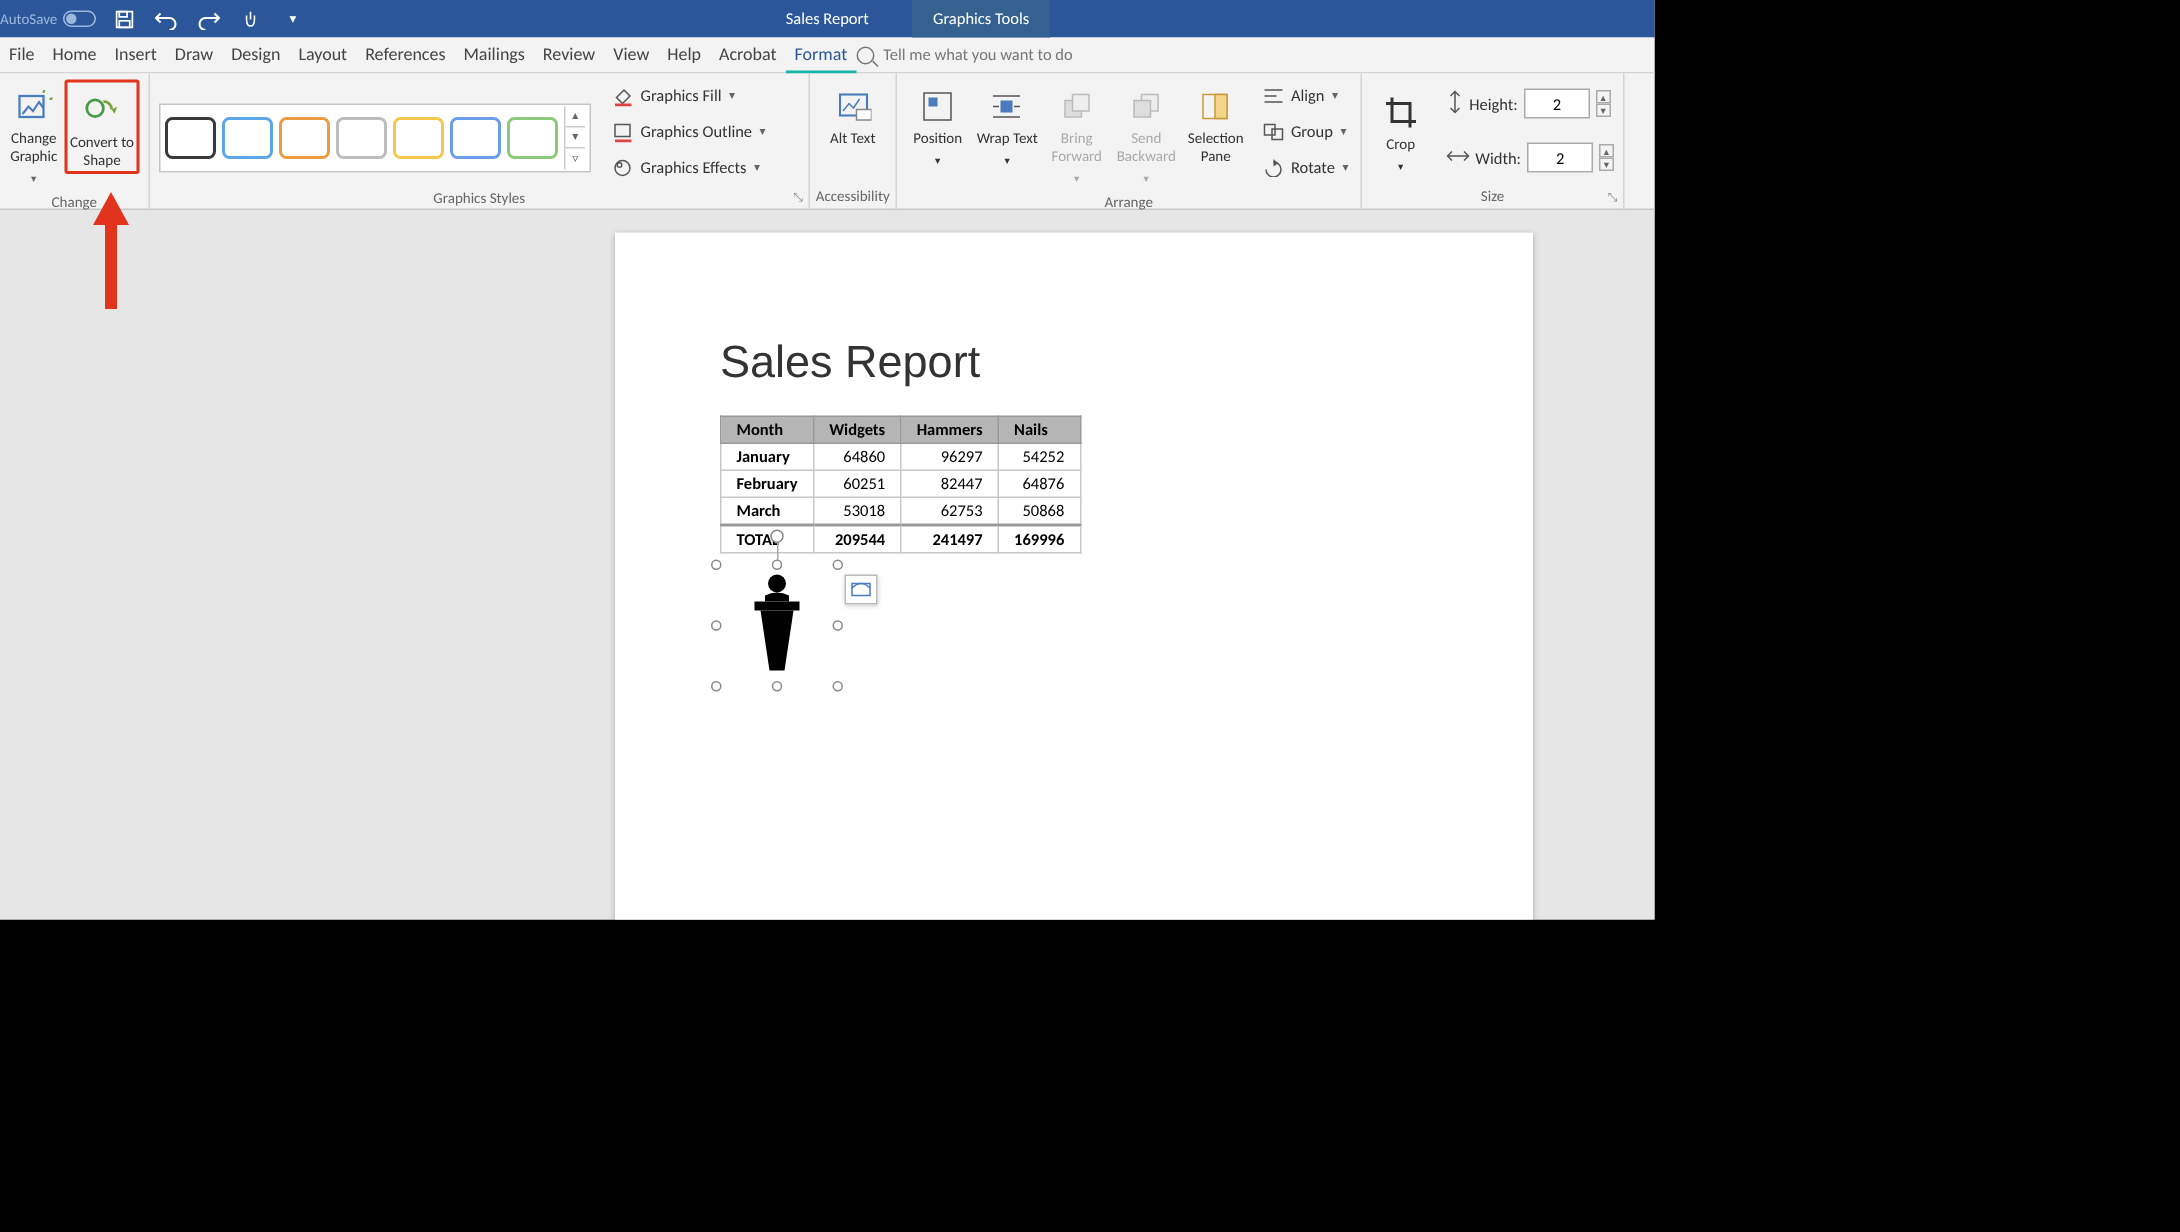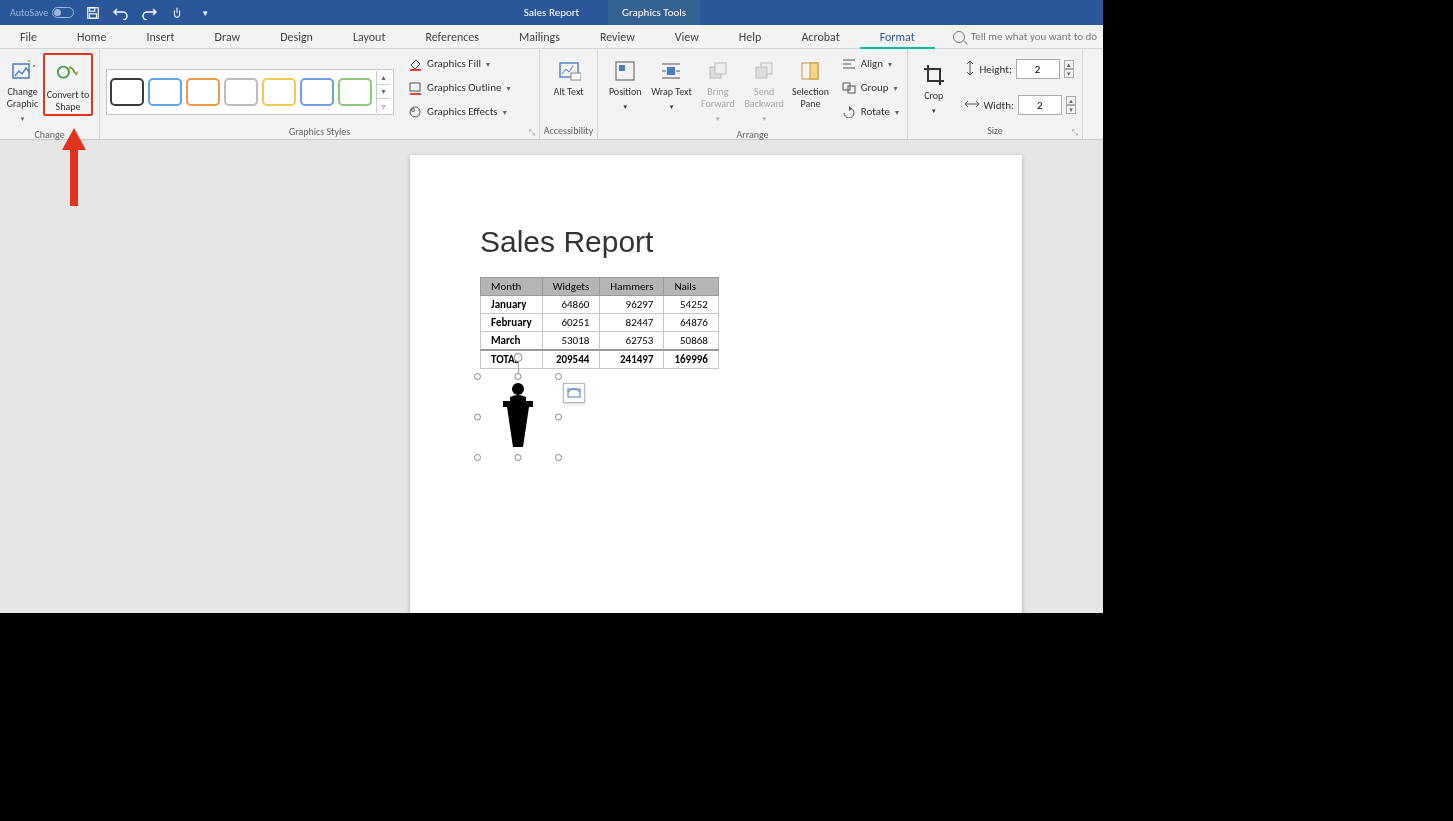--- a/index.html
+++ b/index.html
@@ -1,33 +1,33 @@
 <!DOCTYPE html>
 <html><head>
 <meta charset="utf-8">
 <style>
 * { box-sizing: border-box; margin: 0; padding: 0; font-family: "Segoe UI", Calibri, sans-serif; }
 body { background: #000; width: 1453px; height: 821px; overflow: hidden; }
 .app { width: 1103px; height: 613px; background: #e6e6e6; position: relative; }
 
 
 .titlebar { height: 25px; background: #2b579a; display: flex; align-items: center; color: #fff; font-size: 11px; }
-.titlebar .left { display: flex; align-items: center; gap: 10px; padding-left: 10px; }
+.titlebar .left { display: flex; align-items: center; gap: 10px; }
 .titlebar .autosave { color: #9db8dd; font-size: 10px; display: flex; align-items: center; gap: 4px; }
 .titlebar .autosave .toggle { width: 22px; height: 11px; border: 1px solid #9db8dd; border-radius: 6px; position: relative; }
 .titlebar .autosave .toggle::after { content:''; width:7px; height:7px; background:#9db8dd; border-radius:50%; position:absolute; left:1px; top:1px; }
 .qat-btn { width:18px; height:18px; display:flex; align-items:center; justify-content:center; color:#fff; cursor:pointer; }
 .titlebar .doc-title { position:absolute; left:50%; transform:translateX(-50%); top:0; line-height:25px; font-size:11px; }
 .titlebar .context-tab { position:absolute; left:608px; top:0; height:25px; padding:0 14px; background:#356191; line-height:25px; font-size:11px; }
 
 
 .menubar { height:24px; background:#f3f3f3; display:flex; align-items:center; font-size:12px; border-bottom:1px solid #d4d4d4; }
-.menubar .tab { padding:0 20px; height:24px; line-height:24px; color:#444; cursor:pointer; }
+.menubar .tab { padding:0 6px; height:24px; line-height:24px; color:#444; cursor:pointer; }
 .menubar .tab.active { color:#2b579a; border-bottom:2px solid #14b8a6; }
-.menubar .tellme { margin-left:18px; display:flex; align-items:center; color:#777; font-size:11px; gap:6px; }
+.menubar .tellme { display:flex; align-items:center; color:#777; font-size:11px; gap:6px; }
 .menubar .tellme .mag { width:12px; height:12px; border:1.2px solid #777; border-radius:50%; position:relative; }
 .menubar .tellme .mag::after { content:''; position:absolute; width:5px; height:1.2px; background:#777; bottom:-2px; right:-4px; transform:rotate(45deg); }
 
 
 .ribbon { height:91px; background:#f3f3f3; display:flex; position:relative; border-bottom:1px solid #c8c8c8; }
 .group { border-right:1px solid #d4d4d4; position:relative; display:flex; flex-direction:column; }
 .group .body { flex:1; display:flex; align-items:flex-start; padding:4px 6px; gap:4px; }
 .group .lbl { text-align:center; font-size:10px; color:#666; padding-bottom:2px; line-height:12px; }
 .group .dlaunch { position:absolute; right:2px; bottom:2px; width:10px; height:10px; font-size:8px; color:#888; display:flex; align-items:center; justify-content:center; }
 
@@ -53,21 +53,21 @@
 .size-row input { width:44px; height:20px; font-size:11px; border:1px solid #aaa; padding:0 18px; }
 .spin { width:10px; display:flex; flex-direction:column; font-size:7px; color:#666; }
 .spin span { height:9px; border:1px solid #aaa; display:flex; align-items:center; justify-content:center; background:#f4f4f4; cursor:pointer; }
 
 
 .docarea { position:absolute; top:140px; left:0; right:0; bottom:0; background:#e6e6e6; overflow:hidden; }
 .page { position:absolute; left:410px; top:15px; width:612px; height:460px; background:#fff; box-shadow:0 1px 4px rgba(0,0,0,.25); padding:70px 60px 20px 70px; }
 .page h1 { font-family:"Calibri Light","Segoe UI Light",sans-serif; font-weight:300; font-size:30px; color:#333; margin-bottom:18px; }
 
 table.data { border-collapse:collapse; font-size:11px; }
-table.data th { background:#b5b5b5; border:1px solid #999; padding:2px 10px; font-weight:normal; text-align:left; }
+table.data th { background:#b5b5b5; border:1px solid #999; padding:2px 10px; font-weight:bold; text-align:left; }
 table.data td { border:1px solid #c8c8c8; padding:2px 10px; text-align:right;margin-left:40px; }
 table.data td:first-child { text-align:left; font-weight:bold; }
 table.data tr.total td { font-weight:bold; border-top:2px solid #999; }
 
 
 .sel-box { position:absolute; left:68px; top:222px; width:80px; height:80px; }
 .sel-box .handle { width:7px; height:7px; background:#fff; border:1px solid #888; border-radius:50%; position:absolute; }
 .sel-box .rot { width:9px; height:9px; border:1px solid #888; border-radius:50%; position:absolute; left:50%; top:-24px; transform:translateX(-50%); background:#fff; }
 .sel-box .rotline { position:absolute; left:50%; top:-17px; width:1px; height:17px; background:#aaa; }
 .podium-icon svg { display:block; margin:4px auto; }

